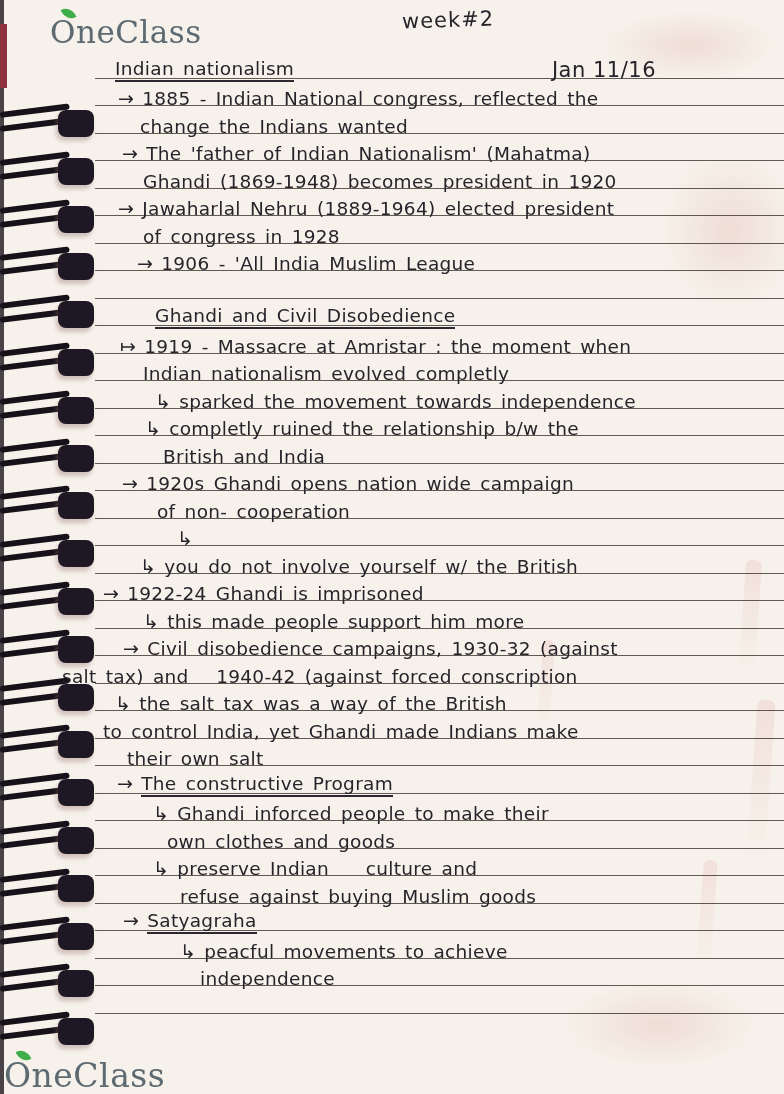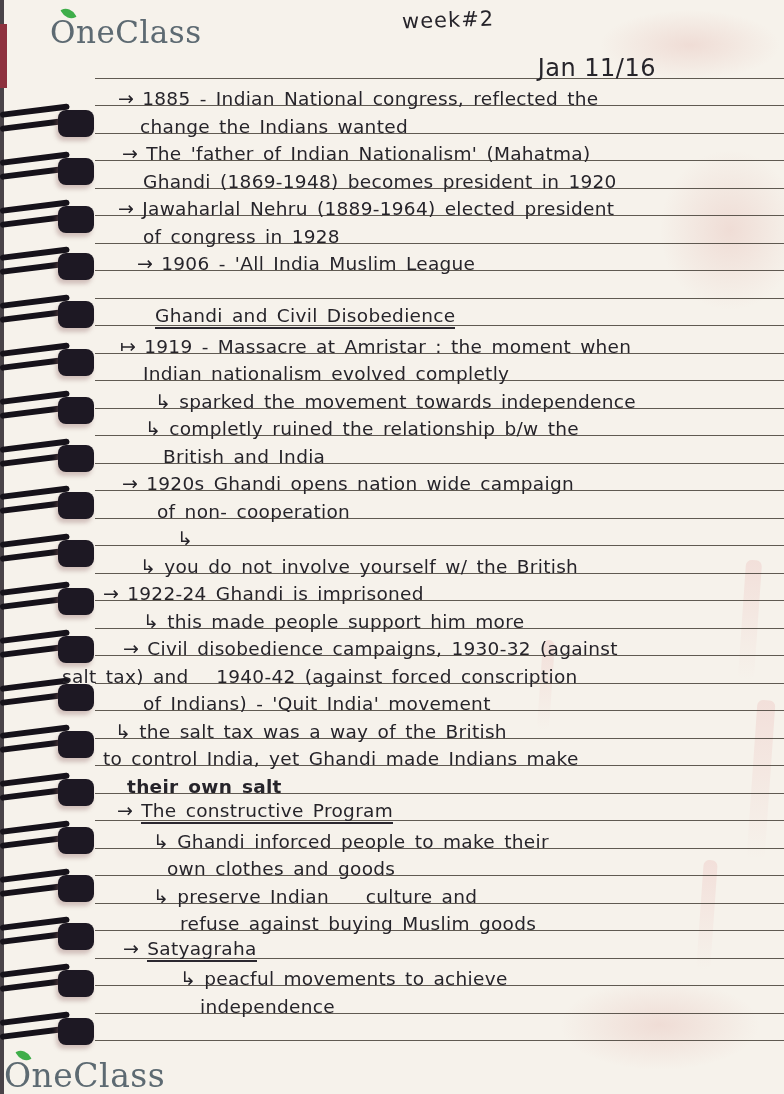--- a/index.html
+++ b/index.html
@@ -36,21 +36,21 @@
   .week{position:absolute;left:402px;top:8px;font-size:21px;color:#26242a;
     transform:rotate(-2deg);letter-spacing:1px;}
   
   .ruled{position:absolute;left:95px;top:51px;width:689px;}
   .row{height:26.5px;border-bottom:1.5px solid rgba(62,56,48,.82);position:relative;}
   .content{position:absolute;bottom:-4px;left:0;display:flex;align-items:baseline;
     color:#26242a;font-size:18.5px;letter-spacing:.3px;word-spacing:3px;white-space:pre;}
   .bullet{margin-right:8px;font-size:19px;}
   .txt{white-space:pre;}
   .u{border-bottom:2.2px solid #2b2830;padding-bottom:1px;}
-  .date{position:absolute;right:128px;bottom:-4px;font-size:24px;color:#26242a;letter-spacing:.5px;}
+  .date{position:absolute;right:128px;bottom:-4px;font-size:21px;color:#26242a;letter-spacing:.5px;}
 </style>
 </head>
 <body>
 
 <div class="blotch" style="left:600px;top:10px;width:180px;height:70px;"></div>
 <div class="blotch" style="left:660px;top:150px;width:140px;height:160px;"></div>
 <div class="smudge" style="left:742px;top:560px;width:16px;height:120px;"></div>
 <div class="smudge" style="left:752px;top:700px;width:18px;height:160px;"></div>
 <div class="smudge" style="left:700px;top:860px;width:14px;height:110px;"></div>
 <div class="smudge" style="left:540px;top:640px;width:12px;height:90px;"></div>
@@ -167,20 +167,21 @@
 </div>
 <div class="brand bottom">
   <span class="leaf"></span>
   <span>OneClass</span>
 </div>
 
 <div class="week">week#2</div>
 
 <div class="ruled" id="ruled">
     <div class="row">
+      <div class="content" style="transform: translateX(20px);"><span class="txt u">Indian nationalism</span></div>
       <span class="date">Jan 11/16</span>
     </div>
     <div class="row">
       <div class="content" style="transform: translateX(23px);"><span class="bullet">→</span><span class="txt">1885 - Indian National congress, reflected the</span></div>
     </div>
     <div class="row">
       <div class="content" style="transform: translateX(45px);"><span class="txt">change the Indians wanted</span></div>
     </div>
     <div class="row">
       <div class="content" style="transform: translateX(27px);"><span class="bullet">→</span><span class="txt">The 'father of Indian Nationalism' (Mahatma)</span></div>
@@ -234,30 +235,27 @@
     <div class="row">
       <div class="content" style="transform: translateX(48px);"><span class="bullet">↳</span><span class="txt">this made people support him more</span></div>
     </div>
     <div class="row">
       <div class="content" style="transform: translateX(28px);"><span class="bullet">→</span><span class="txt">Civil disobedience campaigns, 1930-32 (against</span></div>
     </div>
     <div class="row">
       <div class="content" style="transform: translateX(-33px); justify-content: flex-end;"><span class="txt">salt tax) and   1940-42 (against forced conscription</span></div>
     </div>
     <div class="row">
-      <div class="content" style="transform: translateX(48px);"><span class="txt">of Indians) - 'Quit India' movement</span></div>
-    </div>
-    <div class="row">
       <div class="content" style="transform: translateX(20px);"><span class="bullet">↳</span><span class="txt">the salt tax was a way of the British</span></div>
     </div>
     <div class="row">
       <div class="content" style="transform: translateX(8px);"><span class="txt">to control India, yet Ghandi made Indians make</span></div>
     </div>
     <div class="row">
-      <div class="content" style="transform: translateX(32px); font-weight: bold;"><span class="txt">their own salt</span></div>
+      <div class="content" style="transform: translateX(32px);"><span class="txt">their own salt</span></div>
     </div>
     <div class="row">
       <div class="content" style="transform: translateX(22px);"><span class="bullet">→</span><span class="txt u">The constructive Program</span></div>
     </div>
     <div class="row">
       <div class="content" style="transform: translateX(58px);"><span class="bullet">↳</span><span class="txt">Ghandi inforced people to make their</span></div>
     </div>
     <div class="row">
       <div class="content" style="transform: translateX(72px);"><span class="txt">own clothes and goods</span></div>
     </div>

